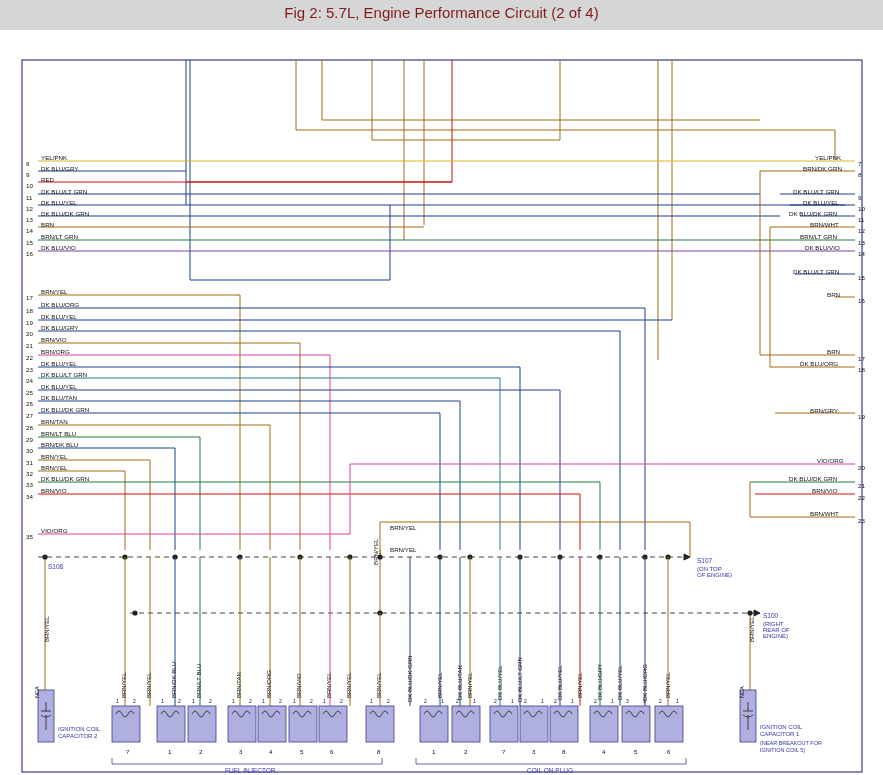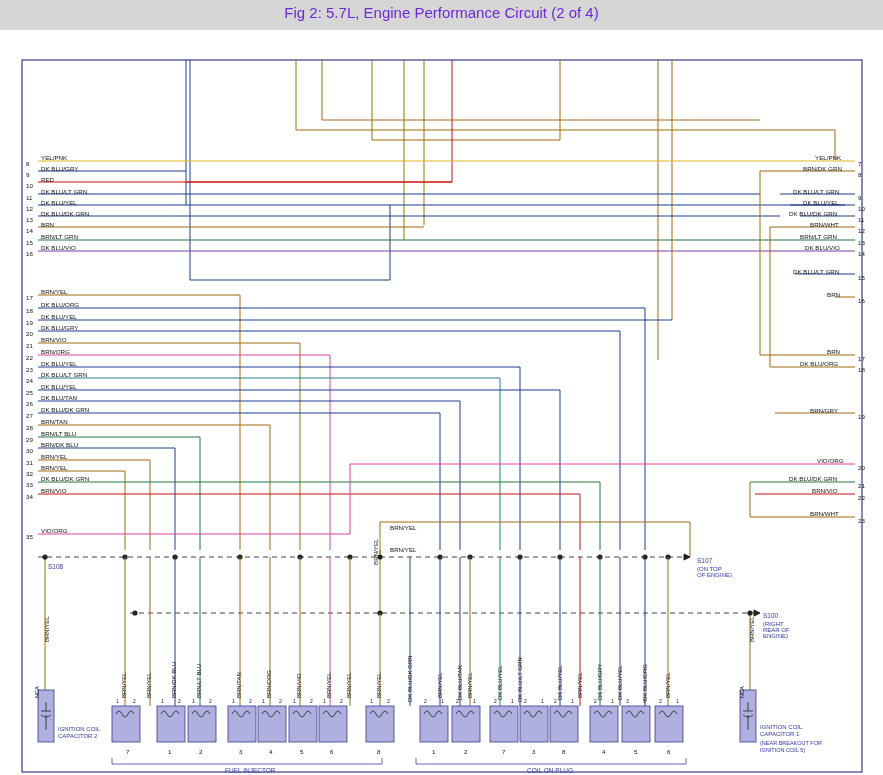--- a/index.html
+++ b/index.html
@@ -1,19 +1,19 @@
 <!DOCTYPE html>
 <html><head>
 <meta charset="utf-8">
 <style>
   html,body{margin:0;padding:0;background:#fff;}
   body{width:883px;height:775px;font-family:"Liberation Sans",sans-serif;overflow:hidden;}
   #root{position:relative;width:883px;height:775px;background:#ffffff;}
   #titlebar{position:absolute;left:0;top:0;width:883px;height:30px;background:#d6d6d6;}
-  #title{position:absolute;left:0;top:4px;width:883px;text-align:center;font-size:15px;color:#6d28d9;}
+  #title{position:absolute;left:0;top:4px;width:883px;text-align:center;font-size:15px;color:#7f1d1d;}
   #canvas{position:absolute;left:0;top:30px;width:883px;height:745px;background:#ffffff;}
   svg{display:block;}
   .num{font-family:"Liberation Sans",sans-serif;font-size:6.2px;fill:#111;}
 </style>
 </head>
 <body>
 
 <div id="root">
 
   <div id="titlebar">

